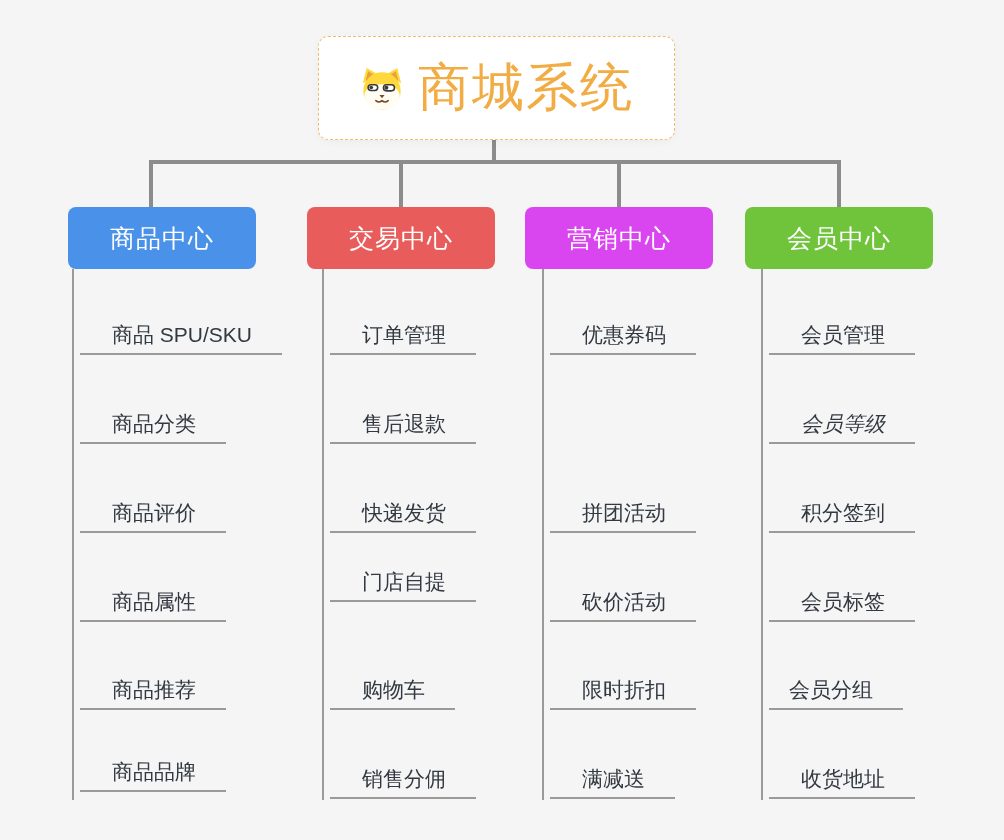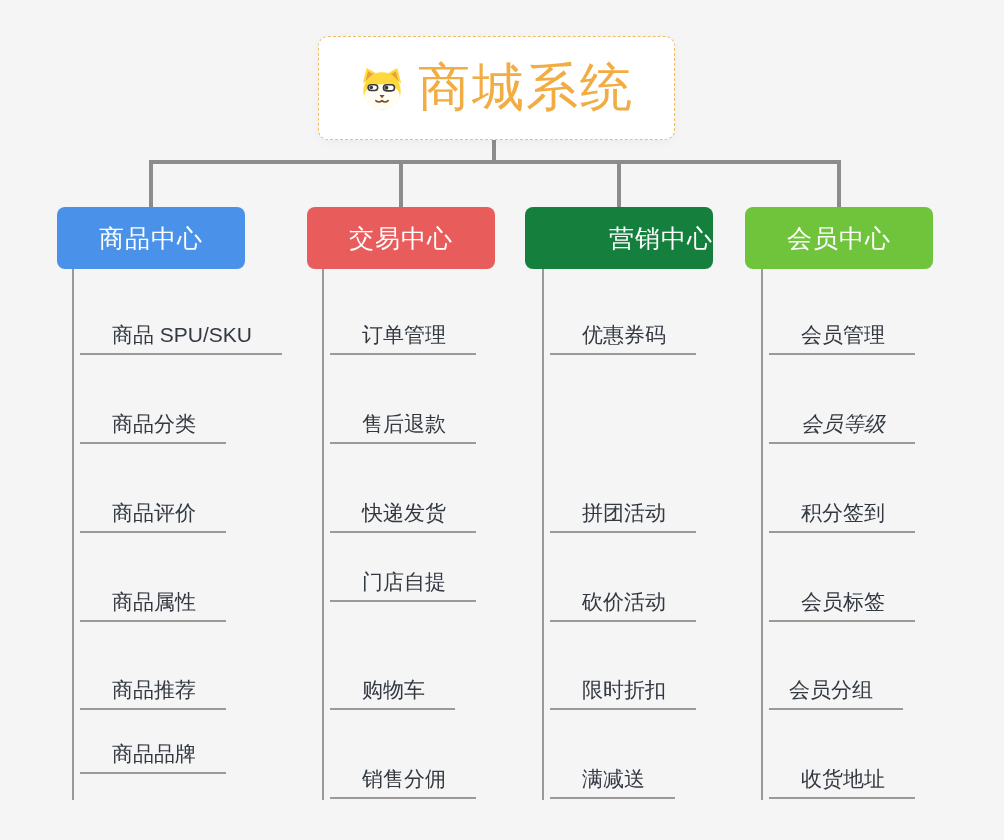--- a/index.html
+++ b/index.html
@@ -112,39 +112,39 @@
       <rect x="9.5" y="20.5" width="10" height="6" rx="3" fill="#ffffff" stroke="#3a3a3a" stroke-width="1.6"></rect>
       <rect x="25.5" y="20.5" width="11.5" height="6.5" rx="3.2" fill="#ffffff" stroke="#3a3a3a" stroke-width="1.6"></rect>
       <circle cx="12.8" cy="23.5" r="1.9" fill="#3a3a3a"></circle>
       <circle cx="28.6" cy="23.8" r="2.1" fill="#3a3a3a"></circle>
       <path d="M21.3 31.2 h5.4 l-2.7 3.4 Z" fill="#7a4a22"></path>
       <path d="M17.5 37.2 q3.2 2.8 6.5 0 q3.2 2.8 6.5 0" stroke="#7a4a22" stroke-width="1.6" fill="none" stroke-linecap="round"></path>
     </svg>
     <span class="root-title">商城系统</span>
   </div>
 
-<div class="branch-topic" style="left: 57px; background: rgb(74, 145, 233);">
+<div class="branch-topic" style="left: 68px; background: rgb(74, 145, 233);">
       <span>商品中心</span>
     </div>
     <div class="leaf-topic" style="left: 72px; top: 317px;">商品 SPU/SKU</div>
     <div class="leaf-topic" style="left: 72px; top: 406px;">商品分类</div>
     <div class="leaf-topic" style="left: 72px; top: 584px;">商品属性</div>
     <div class="leaf-topic" style="left: 72px; top: 495px;">商品评价</div>
     <div class="leaf-topic" style="left: 72px; top: 672px;">商品推荐</div>
-    <div class="leaf-topic" style="left: 72px; top: 736px;">商品品牌</div>
+    <div class="leaf-topic" style="left: 72px; top: 754px;">商品品牌</div>
     <div class="branch-topic" style="left: 307px; background: rgb(232, 92, 92);">
       <span>交易中心</span>
     </div>
     <div class="leaf-topic" style="left: 322px; top: 317px;">订单管理</div>
     <div class="leaf-topic" style="left: 322px; top: 406px;">售后退款</div>
     <div class="leaf-topic" style="left: 322px; top: 495px;">快递发货</div>
     <div class="leaf-topic" style="left: 322px; top: 564px;">门店自提</div>
     <div class="leaf-topic" style="left: 322px; top: 672px;">购物车</div>
     <div class="leaf-topic" style="left: 322px; top: 761px;">销售分佣</div>
-    <div class="branch-topic" style="left: 525px; background: #15803d; justify-content: flex-end;">
+    <div class="branch-topic" style="left: 525px; background: #d946ef;">
       <span>营销中心</span>
     </div>
     <div class="leaf-topic" style="left: 542px; top: 317px;">优惠券码</div>
     <div class="leaf-topic" style="left: 542px; top: 495px;">拼团活动</div>
     <div class="leaf-topic" style="left: 542px; top: 584px;">砍价活动</div>
     <div class="leaf-topic" style="left: 542px; top: 672px;">限时折扣</div>
     <div class="leaf-topic" style="left: 542px; top: 761px;">满减送</div>
     <div class="branch-topic" style="left: 745px; background: rgb(112, 196, 60);">
       <span>会员中心</span>
     </div>

